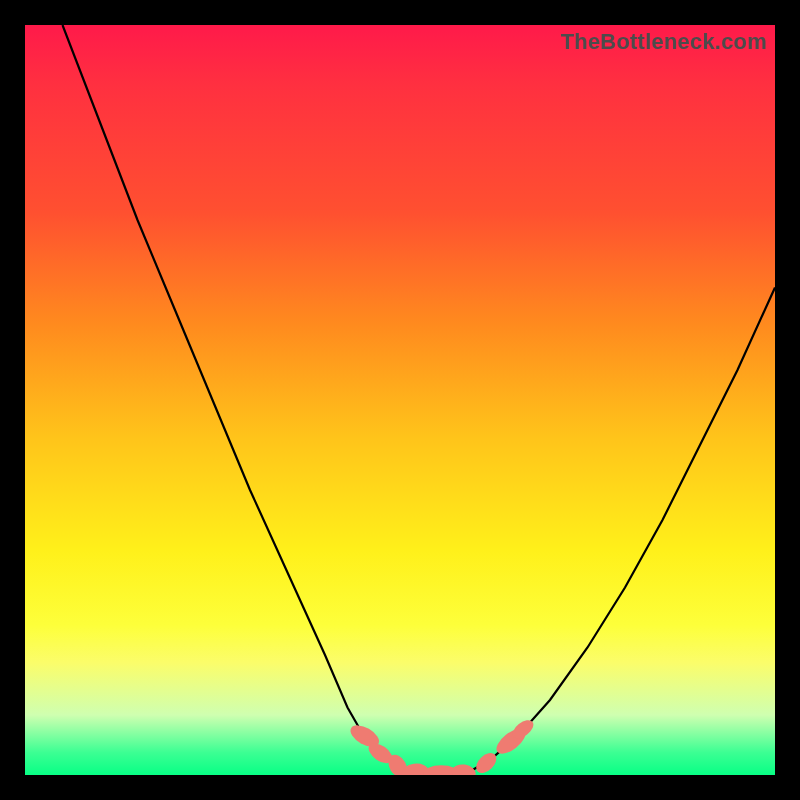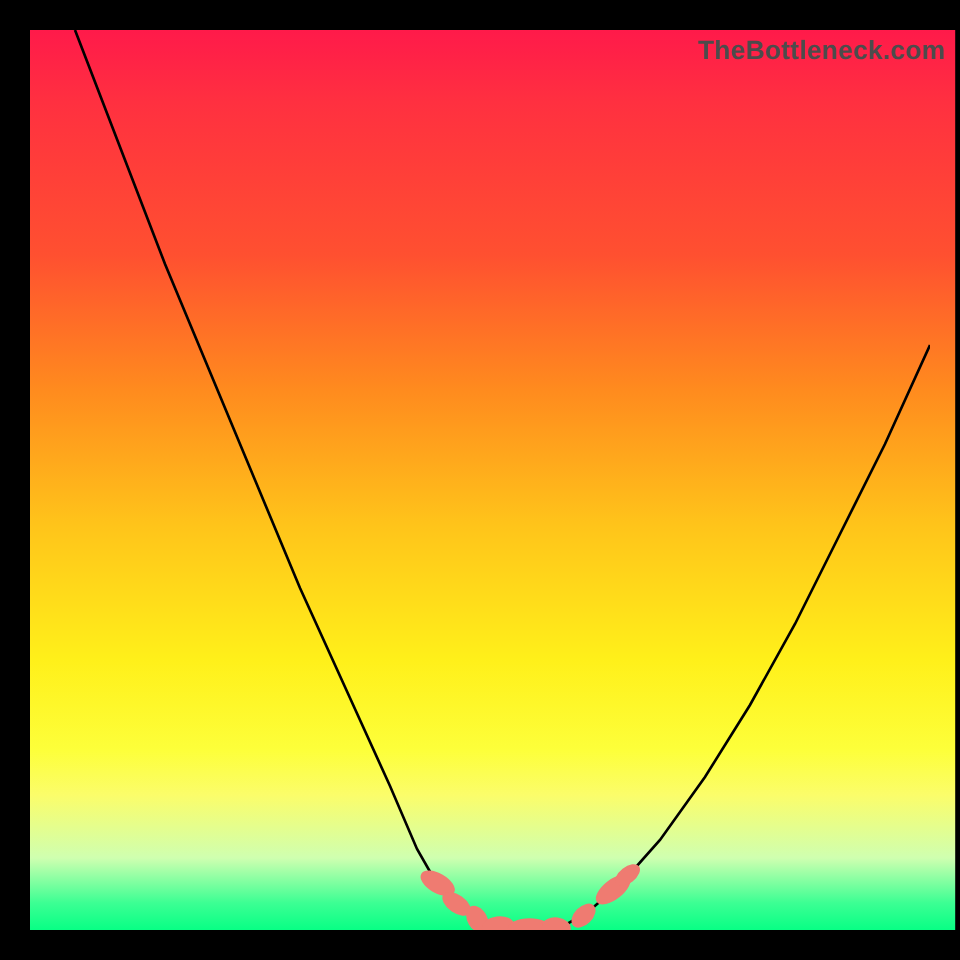--- a/index.html
+++ b/index.html
@@ -28,21 +28,20 @@
       #ff5030 25%,
       #ff8b1e 40%,
       #ffc41a 55%,
       #fff01a 70%,
       #fdff3a 80%,
       #fbfd6a 85%,
       #cfffb0 92%,
       #3cff93 97%,
       #08ff85 100%
     );
-    padding-left: 21px;
   }
   .watermark {
     position: absolute;
     top: 4px;
     right: 8px;
     font-family: Arial, Helvetica, sans-serif;
     font-size: 22px;
     font-weight: 600;
     color: #4c4c4c;
     letter-spacing: 0.2px;

